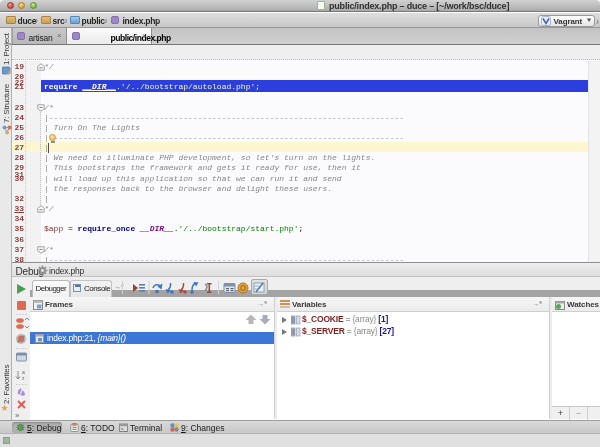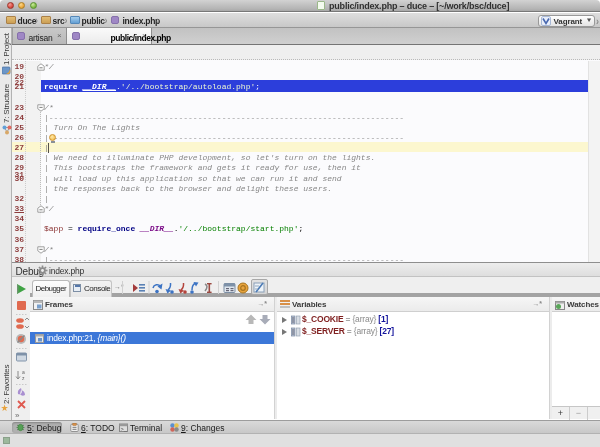--- a/index.html
+++ b/index.html
@@ -190,21 +190,21 @@
     <rect x="4.5" y="76" width="10" height="2.5" fill="#7e91a8"></rect>
     <path d="M6 94 v8 m0 0 l-2 -2.5 m2 2.5 l2 -2.5" stroke="#8a8a8a" fill="none"></path>
     <text x="10" y="97" font-size="5" fill="#666" font-family="Liberation Sans">a</text>
     <text x="10" y="103" font-size="5" fill="#666" font-family="Liberation Sans">z</text>
     <line x1="4" y1="107.5" x2="15" y2="107.5" stroke="#c9c9c9" stroke-dasharray="1.5,1.5"></line>
     <path d="M9 111 q-4 2 -3 6 q3 1 4 -2 M9 113 q4 1 4 5 q-3 2 -5 -1" fill="#a98fd1"></path>
     <path d="M6 124 l7 7 m0 -7 l-7 7" stroke="#df5a50" stroke-width="1.8"></path>
     <text x="3" y="141" font-size="8" fill="#6a6a6a" font-family="Liberation Sans">»</text>
   </svg>
 </div>
-<div class="abs" id="dbgtoolbar" style="left:30px;top:277px;width:570px;height:20px;background:#efefef;border-bottom:4px solid #a3a3a3;">
+<div class="abs" id="dbgtoolbar" style="left:30px;top:277px;width:570px;height:20px;background:#efefef;border-bottom:7px solid #a3a3a3;">
   <div style="position:absolute;left:1.5px;top:2.5px;width:38px;height:17px;background:linear-gradient(#fdfdfd,#f0f0f0);border:1px solid #b9b9b9;border-bottom:none;border-radius:3px 3px 0 0;"></div>
   <div style="position:absolute;left:5.5px;top:6.5px;font-size:8px;color:#222;letter-spacing:-0.55px;">Debugger</div>
   <div style="position:absolute;left:40px;top:2.5px;width:42px;height:17px;background:linear-gradient(#f3f3f3,#e7e7e7);border:1px solid #c4c4c4;border-bottom:none;border-radius:3px 3px 0 0;"></div>
   <div style="position:absolute;left:43px;top:6.5px;width:8px;height:8px;background:#e8eef5;border:1px solid #7d8fa5;"></div>
   <div style="position:absolute;left:44.5px;top:8px;width:5px;height:2px;background:#5577aa;"></div>
   <div style="position:absolute;left:54px;top:6.5px;font-size:8px;color:#222;letter-spacing:-0.45px;">Console</div>
   <div style="position:absolute;left:84px;top:6px;font-size:7px;color:#777;">→*</div>
   <div style="position:absolute;left:92px;top:4px;width:1px;height:13px;background:#d0d0d0;"></div>
   <svg style="position:absolute;left:100px;top:3px;" width="170" height="15">
 

